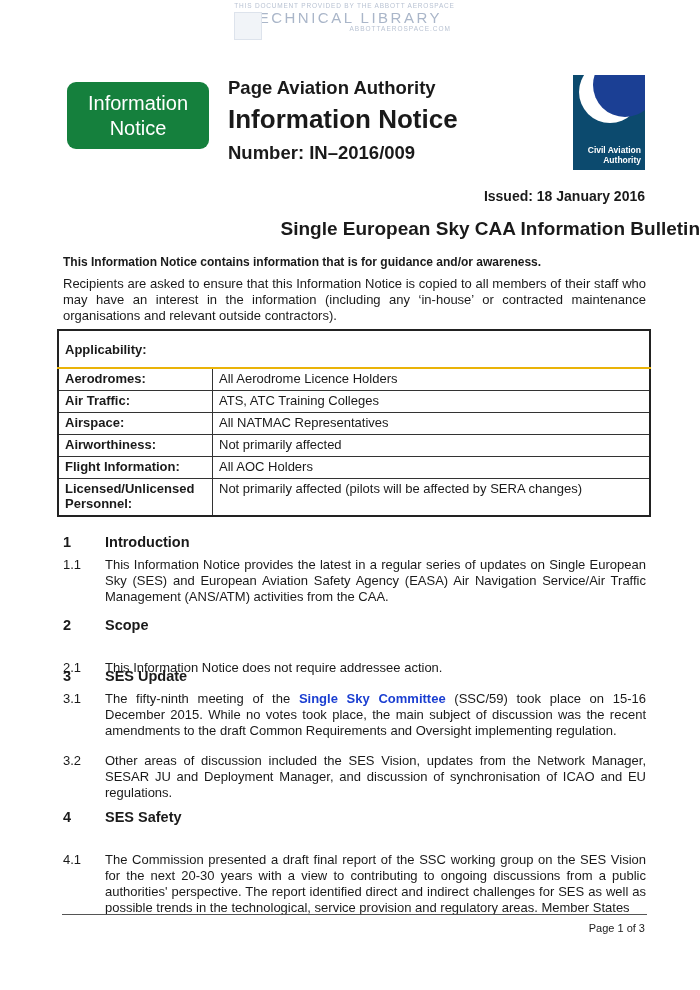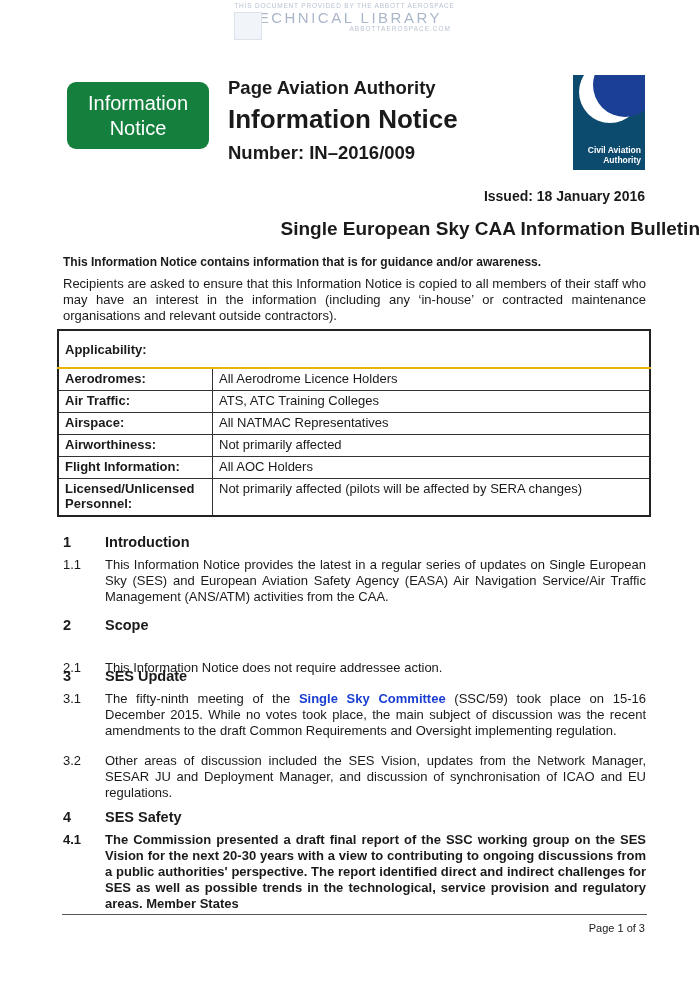--- a/index.html
+++ b/index.html
@@ -145,21 +145,21 @@
   </div>
   <div class="para" style="margin-top:14px;">
     <span class="pn">3.2</span>
     <span class="pt">Other areas of discussion included the SES Vision, updates from the Network Manager, SESAR JU and Deployment Manager, and discussion of synchronisation of ICAO and EU regulations.</span>
   </div>
 </div>
 
 <div class="sec-h" style="top:809px;">
   <span class="n">4</span><span>SES Safety</span>
 </div>
-<div class="sec" style="top:832px;font-weight:bold;">
+<div class="sec" style="top:852px;">
   <div class="para">
     <span class="pn">4.1</span>
     <span class="pt">The Commission presented a draft final report of the SSC working group on the SES Vision for the next 20-30 years with a view to contributing to ongoing discussions from a public authorities' perspective. The report identified direct and indirect challenges for SES as well as possible trends in the technological, service provision and regulatory areas. Member States</span>
   </div>
 </div>
 
 <div class="footer-rule"></div>
 <div class="page">Page 1 of 3</div>
 
 </body></html>

